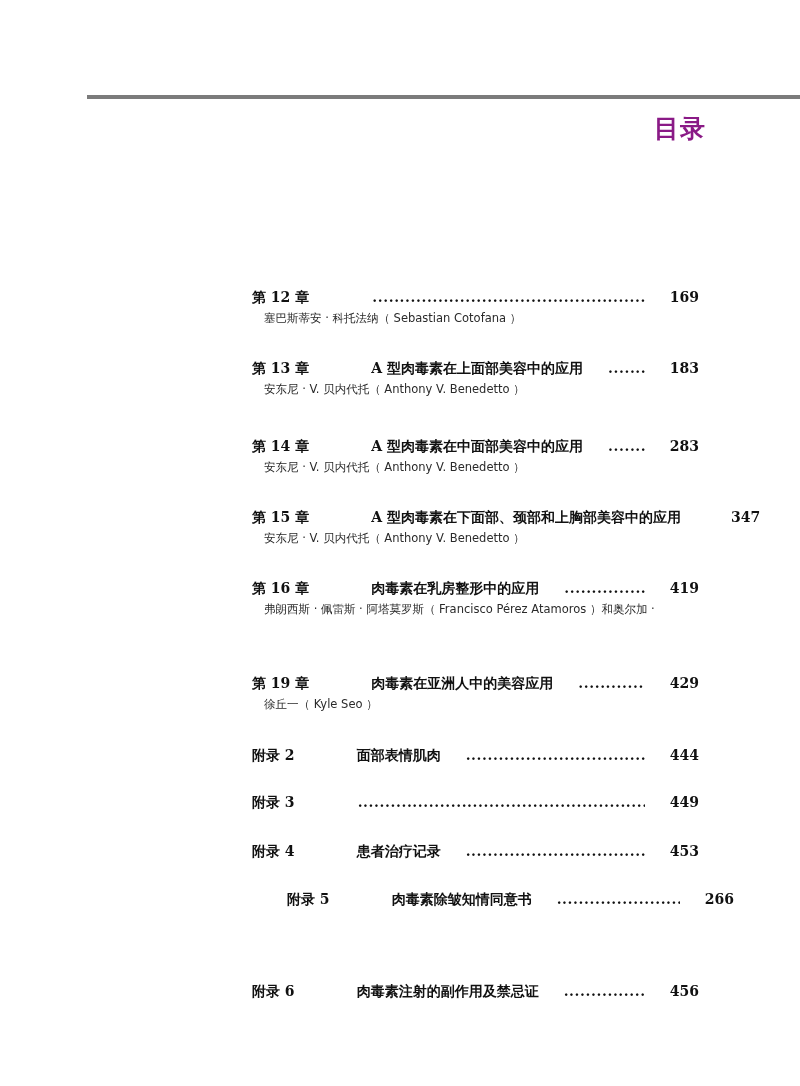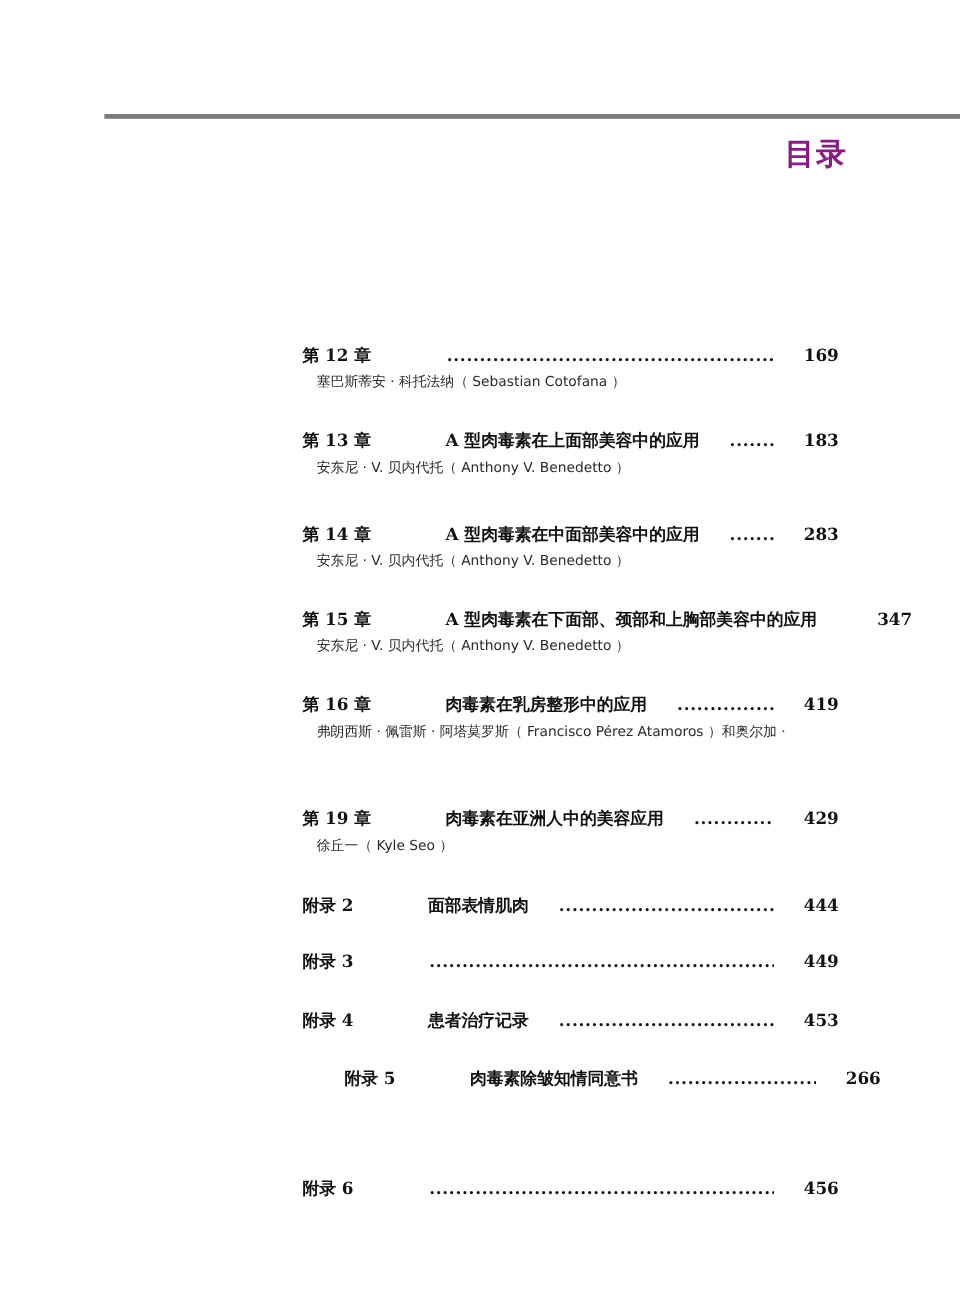--- a/index.html
+++ b/index.html
@@ -154,16 +154,17 @@
     <span class="entry-title">肉毒素除皱知情同意书</span>
     <span class="entry-leader"></span>
     <span class="entry-page">266</span>
   </div>
 </div>
 
 <div class="entry" style="top:937px;margin-top:44px;">
   <div class="entry-line">
     <span class="entry-label">附录 6</span>
     <span class="entry-gap"></span>
+    <span class="entry-title">肉毒素注射的副作用及禁忌证</span>
     <span class="entry-leader"></span>
     <span class="entry-page">456</span>
   </div>
 </div>
 
 </body></html>

